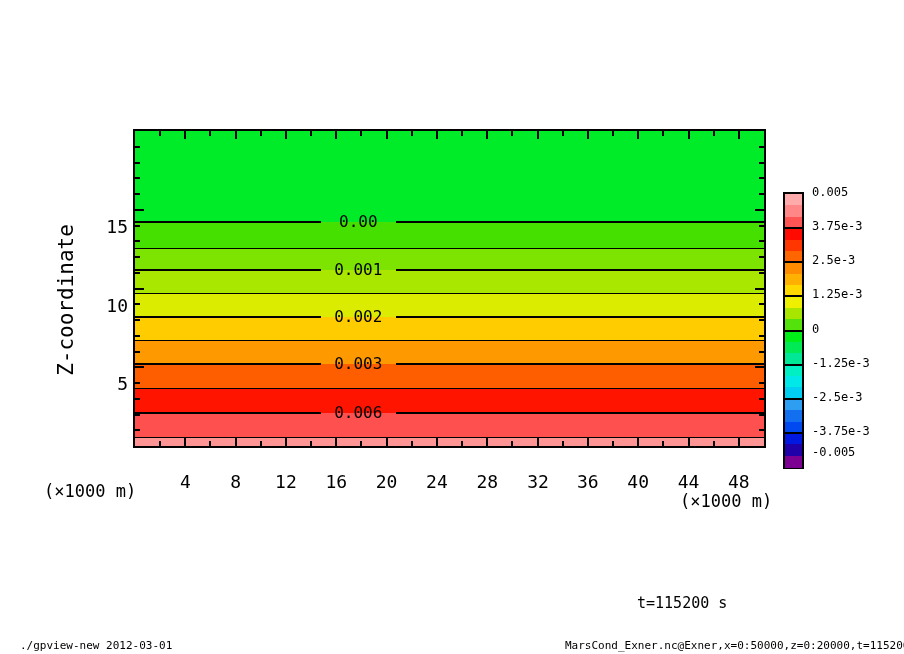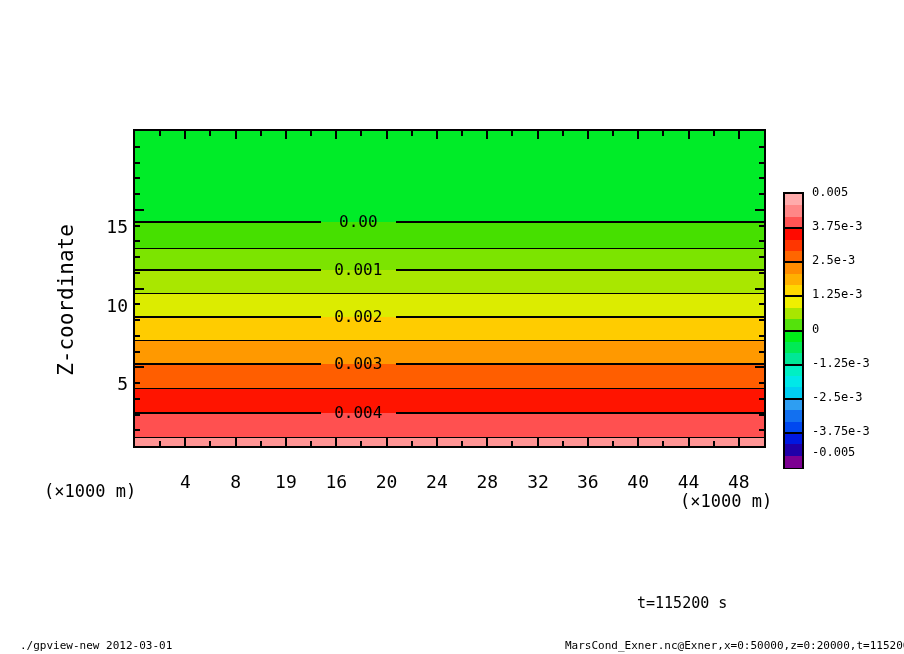--- a/index.html
+++ b/index.html
@@ -65,21 +65,21 @@
       <div class="cmajor-seg" style="top: 137.6px; left: 41.5%; width: 58.5%;"></div>
       <div class="clabel" style="left: 35.5%; top: 138.6px;">0.001</div>
       <div class="cmajor-seg" style="top: 184.85px; left: 0px; width: 29.5%;"></div>
       <div class="cmajor-seg" style="top: 184.85px; left: 41.5%; width: 58.5%;"></div>
       <div class="clabel" style="left: 35.5%; top: 185.85px;">0.002</div>
       <div class="cmajor-seg" style="top: 232.1px; left: 0px; width: 29.5%;"></div>
       <div class="cmajor-seg" style="top: 232.1px; left: 41.5%; width: 58.5%;"></div>
       <div class="clabel" style="left: 35.5%; top: 233.1px;">0.003</div>
       <div class="cmajor-seg" style="top: 280.925px; left: 0px; width: 29.5%;"></div>
       <div class="cmajor-seg" style="top: 280.925px; left: 41.5%; width: 58.5%;"></div>
-      <div class="clabel" style="left: 35.5%; top: 281.925px;">0.004</div>
+      <div class="clabel" style="left: 35.5%; top: 281.925px;">0.006</div>
       <div class="tick" style="left: 24.16px; top: 0px; width: 2px; height: 5px;"></div>
       <div class="tick" style="left: 24.16px; bottom: 0px; width: 2px; height: 5px;"></div>
       <div class="tick" style="left: 49.32px; top: 0px; width: 2px; height: 8px;"></div>
       <div class="tick" style="left: 49.32px; bottom: 0px; width: 2px; height: 8px;"></div>
       <div class="tick" style="left: 74.48px; top: 0px; width: 2px; height: 5px;"></div>
       <div class="tick" style="left: 74.48px; bottom: 0px; width: 2px; height: 5px;"></div>
       <div class="tick" style="left: 99.64px; top: 0px; width: 2px; height: 8px;"></div>
       <div class="tick" style="left: 99.64px; bottom: 0px; width: 2px; height: 8px;"></div>
       <div class="tick" style="left: 124.8px; top: 0px; width: 2px; height: 5px;"></div>
       <div class="tick" style="left: 124.8px; bottom: 0px; width: 2px; height: 5px;"></div>
@@ -196,21 +196,21 @@
       <div class="cbar-line" style="top: 204.75px;"></div>
       <div class="cbar-line" style="top: 238.875px;"></div>
     </div>
 
   <div class="time-text">t=115200 s</div>
 
   <div class="footer l">./gpview-new  2012-03-01</div>
   <div class="footer r">MarsCond_Exner.nc@Exner,x=0:50000,z=0:20000,t=115200</div>
 <div class="xticklab" style="left: 185.32px;">4</div>
     <div class="xticklab" style="left: 235.64px;">8</div>
-    <div class="xticklab" style="left: 285.96px;">19</div>
+    <div class="xticklab" style="left: 285.96px;">12</div>
     <div class="xticklab" style="left: 336.28px;">16</div>
     <div class="xticklab" style="left: 386.6px;">20</div>
     <div class="xticklab" style="left: 436.92px;">24</div>
     <div class="xticklab" style="left: 487.24px;">28</div>
     <div class="xticklab" style="left: 538px;">32</div>
     <div class="xticklab" style="left: 587.88px;">36</div>
     <div class="xticklab" style="left: 638.2px;">40</div>
     <div class="xticklab" style="left: 688.52px;">44</div>
     <div class="xticklab" style="left: 738.84px;">48</div>
     <div class="yticklab" style="top: 383.25px;">5</div>

